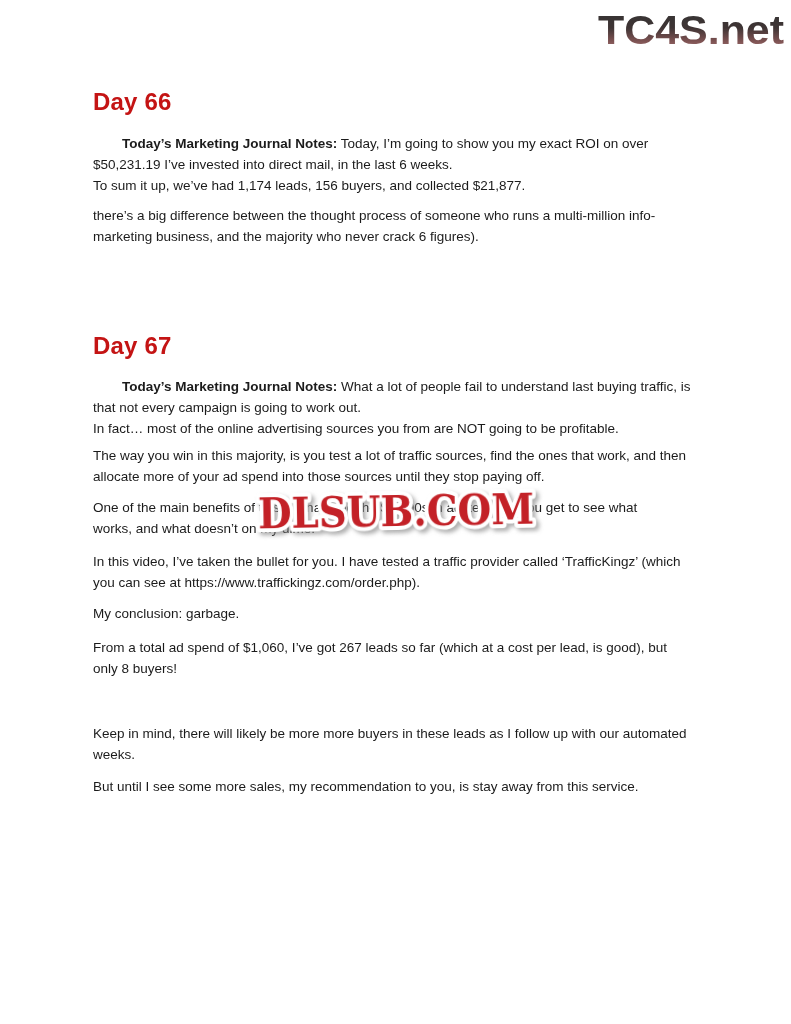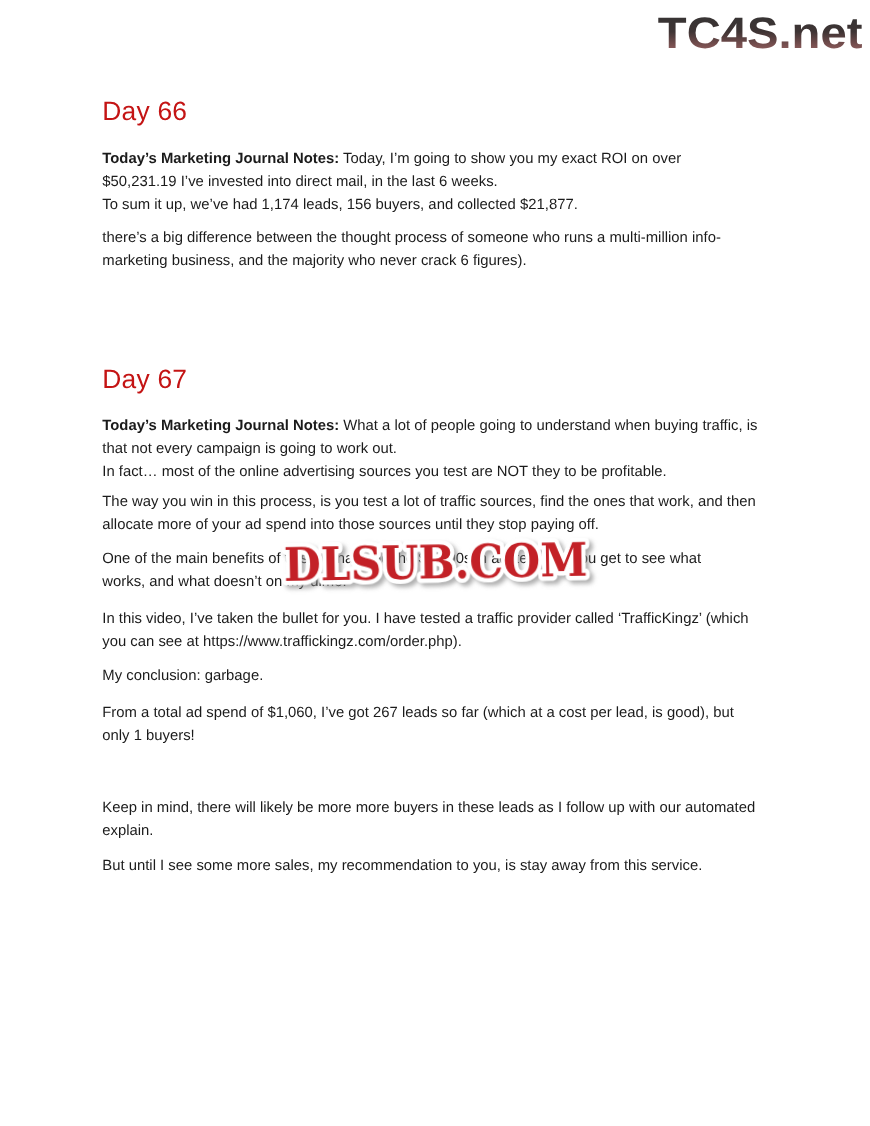--- a/index.html
+++ b/index.html
@@ -10,32 +10,32 @@
     background: #ffffff;
     overflow: hidden;
     font-family: "Liberation Sans", sans-serif;
     color: #1b1b1b;
   }
   .heading {
     position: absolute;
     left: 93px;
     margin: 0;
     font-size: 24px;
-    font-weight: normal;
+    font-weight: bold;
     color: #c41414;
     letter-spacing: 0.2px;
   }
   .para {
     position: absolute;
     left: 93px;
     font-size: 13.5px;
     line-height: 21px;
     white-space: nowrap;
   }
-  .b { font-weight: bold; }
+  .b { font-weight: bold; margin-left: 29px; }
   .logo-top {
     position: absolute;
     top: 5px;
     left: 594px;
     width: 195px;
     height: 48px;
   }
   .wm-mid {
     position: absolute;
     top: 483px;
@@ -80,53 +80,53 @@
   </div>
 
   <div class="para" style="top:205px">
     <div>there’s a big difference between the thought process of someone who runs a multi-million info-</div>
     <div>marketing business, and the majority who never crack 6 figures).</div>
   </div>
 
   <h1 class="heading" style="top:332px">Day 67</h1>
 
   <div class="para" style="top:376px">
-    <div><span class="b">Today’s Marketing Journal Notes:</span><span> What a lot of people going to understand when buying traffic, is</span></div>
+    <div><span class="b">Today’s Marketing Journal Notes:</span><span> What a lot of people fail to understand last buying traffic, is</span></div>
     <div>that not every campaign is going to work out.</div>
-    <div>In fact… most of the online advertising sources you test are NOT they to be profitable.</div>
+    <div>In fact… most of the online advertising sources you from are NOT going to be profitable.</div>
   </div>
 
   <div class="para" style="top:445px">
-    <div>The way you win in this process, is you test a lot of traffic sources, find the ones that work, and then</div>
+    <div>The way you win in this majority, is you test a lot of traffic sources, find the ones that work, and then</div>
     <div>allocate more of your ad spend into those sources until they stop paying off.</div>
   </div>
 
   <div class="para" style="top:497px">
     <div>One of the main benefits of this journal, and the $1,000s in ad ‘tests,’ is you get to see what</div>
     <div>works, and what doesn’t on my dime.</div>
   </div>
 
   <div class="para" style="top:551px">
     <div>In this video, I’ve taken the bullet for you. I have tested a traffic provider called ‘TrafficKingz’ (which</div>
     <div>you can see at https://www.traffickingz.com/order.php).</div>
   </div>
 
   <div class="para" style="top:603px">
     <div>My conclusion: garbage.</div>
   </div>
 
   <div class="para" style="top:637px">
     <div>From a total ad spend of $1,060, I’ve got 267 leads so far (which at a cost per lead, is good), but</div>
-    <div>only 1 buyers!</div>
+    <div>only 8 buyers!</div>
   </div>
 
 
   <div class="para" style="top:723px">
     <div>Keep in mind, there will likely be more more buyers in these leads as I follow up with our automated</div>
-    <div>explain.</div>
+    <div>weeks.</div>
   </div>
 
   <div class="para" style="top:776px">
     <div>But until I see some more sales, my recommendation to you, is stay away from this service.</div>
   </div>
 
   <svg class="wm-mid" viewBox="0 0 290 56" aria-hidden="true">
     <text x="145" y="43" text-anchor="middle" font-family="DejaVu Serif, serif" font-size="42" font-weight="bold" textLength="276" lengthAdjust="spacingAndGlyphs" fill="#c32127" stroke="#ffffff" stroke-width="8" paint-order="stroke" stroke-linejoin="round">DLSUB.COM</text>
   </svg>
 

